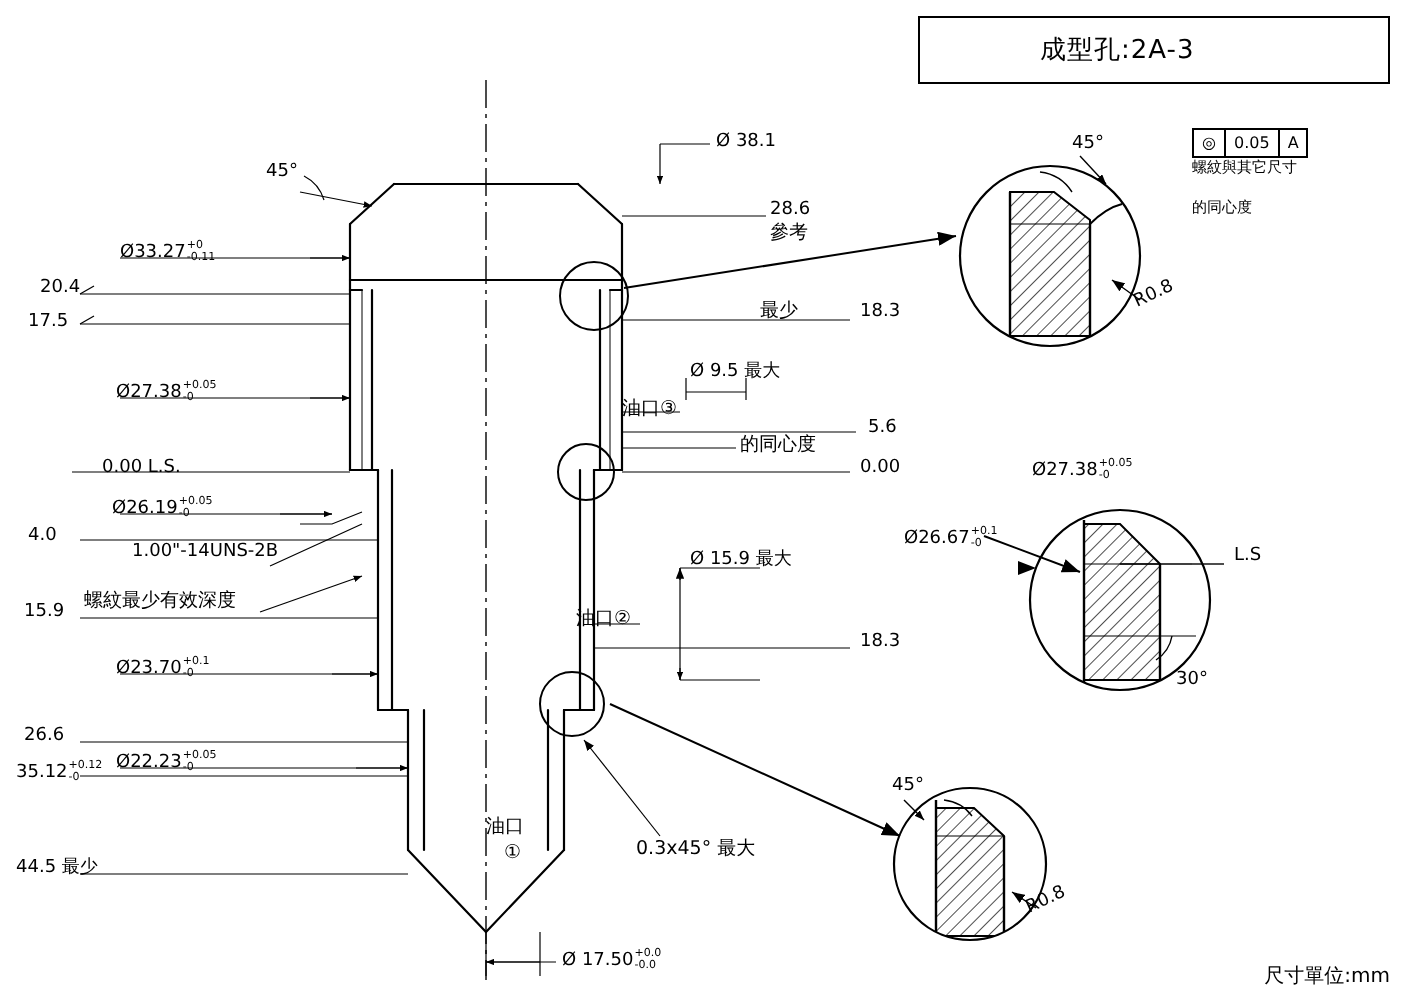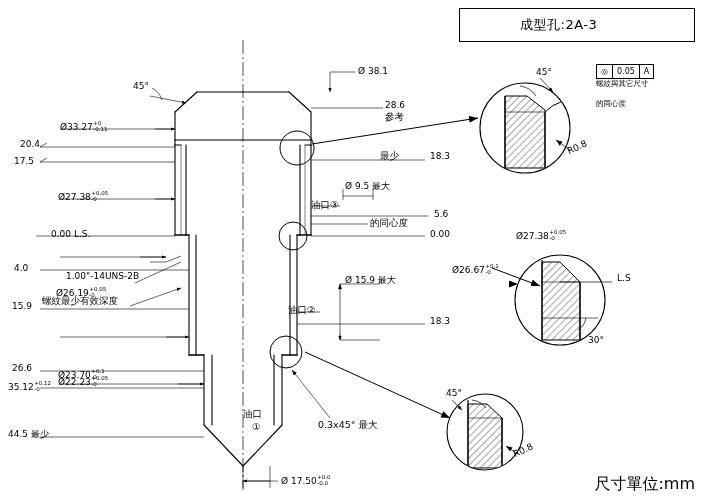--- a/index.html
+++ b/index.html
@@ -44,21 +44,21 @@
   .gdt-cell{
     display:flex;align-items:center;justify-content:center;
     padding:0 4px;
     font-size:8px;
     border-right:1px solid #000;
     box-sizing:border-box;
   }
   .gdt-cell:last-child{border-right:none;}
   .gdt-sym{width:16px;padding:0;}
   .units{
-    position:absolute;right:8px;bottom:6px;font-size:16px;
+    position:absolute;right:8px;bottom:6px;font-size:10px;
   }
   .frac{
     display:inline-block;
     vertical-align:-0.15em;
     font-size:5.5px;
     line-height:1.0;
     text-align:left;
     margin-left:0.5px;
   }
   .frac span{display:block;}
@@ -299,25 +299,25 @@
   <div class="lbl" style="left:358px;top:67px;">Ø 38.1</div>
 
   <div class="lbl" style="left:60px;top:121px;">
     <span>Ø33.27</span><span class="frac"><span>+0</span><span>-0.11</span></span>
   </div>
 
   <div class="lbl" style="left:58px;top:191px;">
     <span>Ø27.38</span><span class="frac"><span>+0.05</span><span>-0</span></span>
   </div>
 
-  <div class="lbl" style="left:56px;top:249px;margin-top:38px;">
+  <div class="lbl" style="left:56px;top:249px;">
     <span>Ø26.19</span><span class="frac"><span>+0.05</span><span>-0</span></span>
   </div>
 
-  <div class="lbl" style="left:58px;top:329px;margin-top:40px;">
+  <div class="lbl" style="left:58px;top:329px;">
     <span>Ø23.70</span><span class="frac"><span>+0.1</span><span>-0</span></span>
   </div>
 
   <div class="lbl" style="left:58px;top:376px;">
     <span>Ø22.23</span><span class="frac"><span>+0.05</span><span>-0</span></span>
   </div>
 
   <div class="lbl" style="left:345px;top:182px;">Ø 9.5 最大</div>
   <div class="lbl" style="left:345px;top:276px;">Ø 15.9 最大</div>
 

